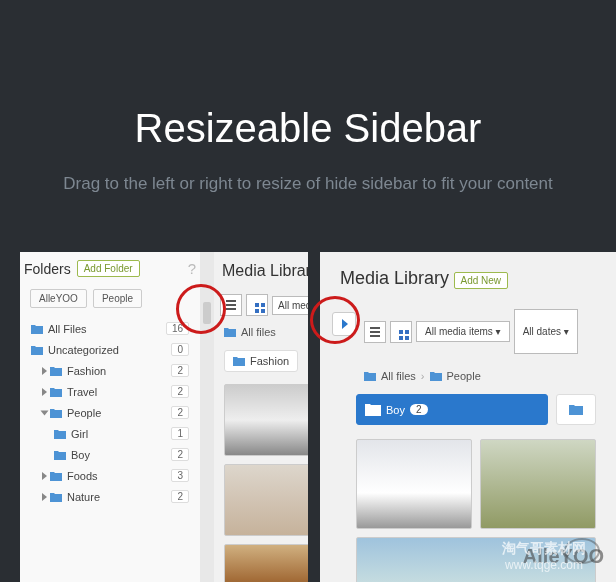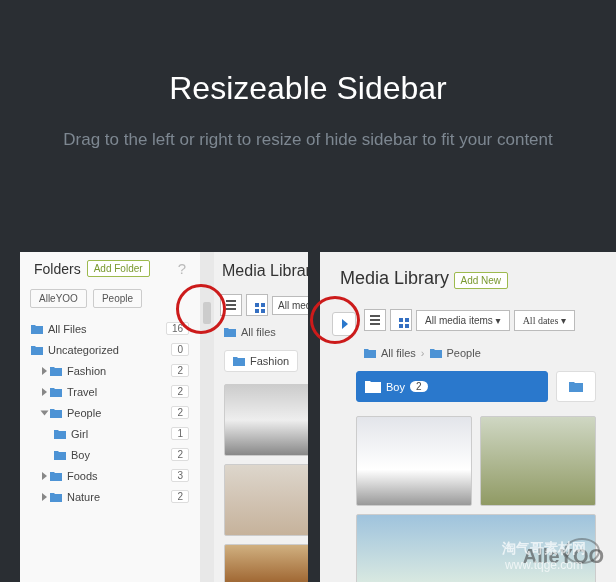--- a/index.html
+++ b/index.html
@@ -4,35 +4,35 @@
 <style>
 * { margin: 0; padding: 0; box-sizing: border-box; }
 body {
   width: 616px; height: 582px;
   background: #2a2e33;
   font-family: "Helvetica Neue", Arial, sans-serif;
   overflow: hidden;
   position: relative;
 }
 .hero { text-align: center; padding: 70px 20px 0; }
-.hero h1 { color: #fff; font-weight: 300; font-size: 32px; }
+.hero h1 { color: #fff; font-weight: 300; font-size: 40px; margin-top: 36px; }
 .hero p { color: #7d8791; font-size: 17px; margin-top: 20px; line-height: 1.5; }
 
 .panels { position: absolute; top: 252px; left: 20px; right: 0; bottom: 0; display: flex; gap: 12px; }
 .panel {
   background: #f1f1f1;
   position: relative;
   overflow: hidden;
 }
 .panel-left { width: 288px; }
 .panel-right { flex: 1; }
 
 
 .folders-pane { position: absolute; left: 0; top: 0; bottom: 0; width: 180px; background: #f9f9f9; }
-.folders-head { padding: 8px 14px; display: flex; align-items: center; gap: 6px; }
+.folders-head { padding: 8px 4px; display: flex; align-items: center; gap: 6px; }
 .folders-title { font-size: 14px; color: #333; }
 .btn-out {
   border: 1px solid #9dba4e; color: #7a9930; background: #fff;
   padding: 2px 6px; font-size: 10px; border-radius: 2px;
   display: inline-block;
 }
 .help-ico { color: #bbb; font-size: 15px; margin-left: auto; }
 .folders-tools { padding: 4px 10px; display: flex; gap: 6px; }
 .btn-small {
   border: 1px solid #ccc; background: #fafafa; color: #555;
@@ -240,21 +240,21 @@
       <span class="chev"></span>
     </div>
     <div class="media-tools" style="padding:4px 20px 4px 44px;">
       <span class="view-btn">
           <span class="lines"></span>
         </span>
       <span class="view-btn">
           <span class="grid"></span>
         </span>
       <span class="select" style="padding:4px 8px;"><span>All media items</span> ▾</span>
-      <span class="select" style="padding:4px 8px;font-family:Liberation Serif, serif;"><span>All dates</span> ▾</span>
+      <span class="select" style="padding:16px 8px;"><span>All dates</span> ▾</span>
     </div>
     <div class="crumbs" style="padding:12px 20px 4px 44px;">
       <svg class="ficon" width="12" height="10">
           <path d="M0 1h4l1 1h7v8H0z"></path>
         </svg>
       <span>All files</span>
       <span class="sep">›</span>
       <svg class="ficon" width="12" height="10">
           <path d="M0 1h4l1 1h7v8H0z"></path>
         </svg>

